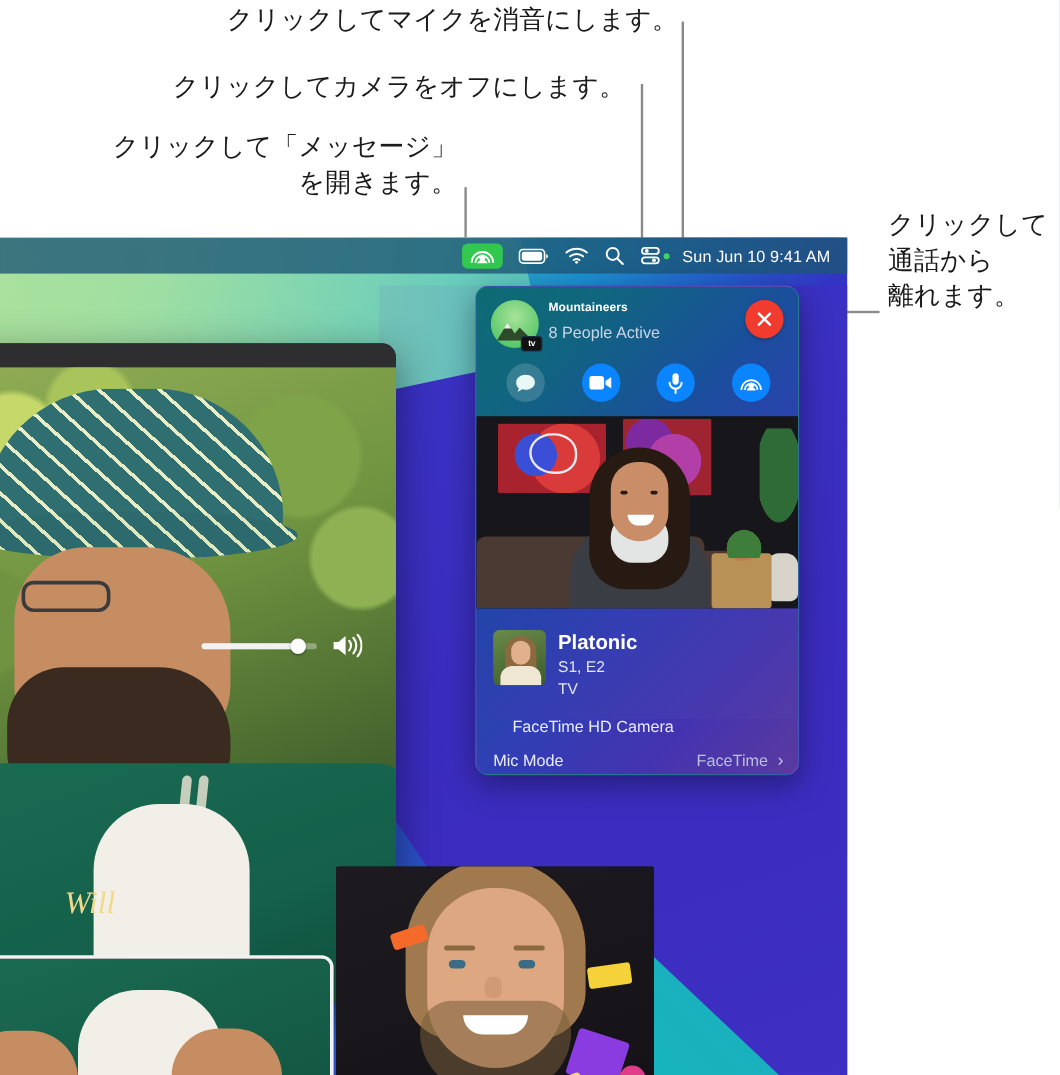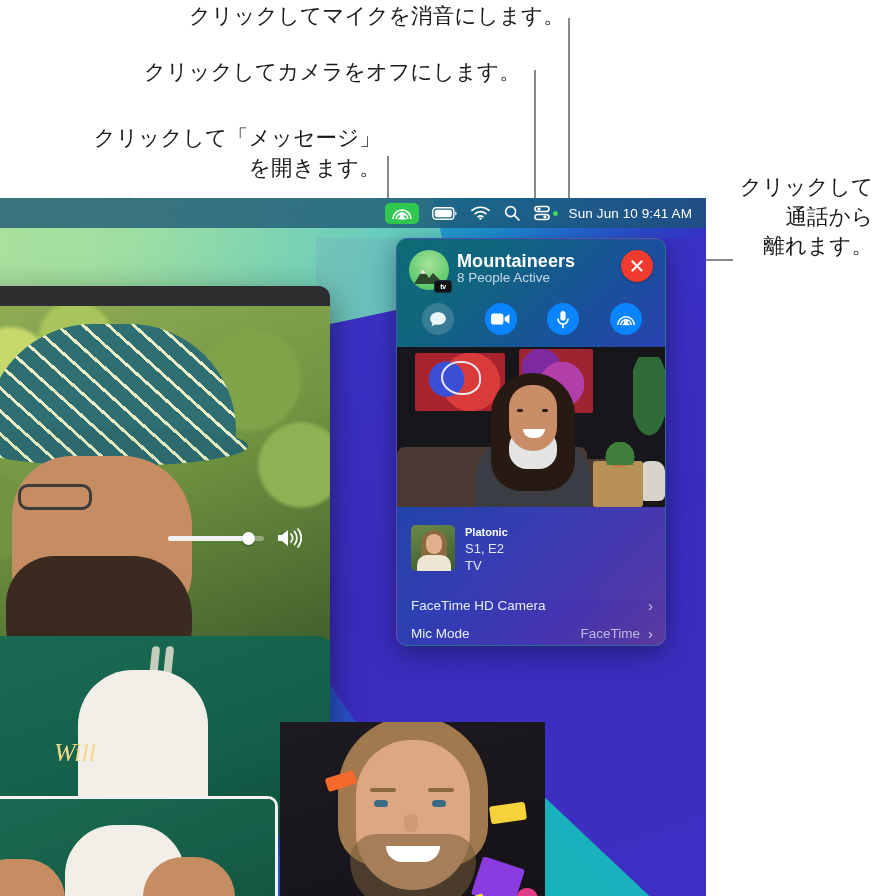--- a/index.html
+++ b/index.html
@@ -15,22 +15,22 @@
   .callout {
     position: absolute;
     color: #1a1a1a;
     font-size: 21.5px;
     line-height: 1.38;
     white-space: pre-line;
     letter-spacing: .2px;
   }
   #callout-mic   { right: 318px; top: 2px;  text-align: right; }
   #callout-cam   { right: 362px; top: 58px; text-align: right; }
-  #callout-msg   { right: 502px; top: 124px; text-align: right; }
-  #callout-leave { left: 740px; top: 173px; text-align: right; }
+  #callout-msg   { right: 502px; top: 108px; text-align: right; }
+  #callout-leave { left: 740px; top: 173px; text-align: left; }
 
   
   .leader { position: absolute; background: #8a8a8a; }
   .lv { width: 2px; }
   .lh { height: 2px; }
 
   
   #screen {
     position: absolute; left: 0; top: 198px;
     width: 706px; height: 698px;
@@ -124,21 +124,21 @@
     position:absolute; left:5px; bottom:6px; width:30px; height:20px;
   }
   #ft-tv-badge {
     position:absolute; right:-3px; bottom:-3px;
     width:18px; height:13px; border-radius:3px;
     background:#111; border:1.5px solid #1a2f42;
     display:flex; align-items:center; justify-content:center;
     color:#fff; font-size:7px; font-weight:bold; letter-spacing:-.3px;
   }
   #ft-title { position:absolute; left:60px; top:12px; color:#fff;
-    font-size:18px; font-weight:bold; letter-spacing:.1px;}
+    font-size:10px; font-weight:bold; letter-spacing:.1px;}
   #ft-sub { position:absolute; left:60px; top:31px; color:#c6d6e6;
     font-size:13.5px; }
   #ft-leave {
     position:absolute; right:12px; top:11px; width:32px; height:32px;
     border-radius:50%; background:#f03b2e;
     display:flex; align-items:center; justify-content:center;
     box-shadow: 0 1px 3px rgba(0,0,0,.3);
   }
 
   #ft-controls {
@@ -207,29 +207,29 @@
     width:44px; height:46px; border-radius:5px; overflow:hidden; flex:none;
     position:relative; background:linear-gradient(160deg,#6a8a4a,#3d5a2c);
   }
   #cp-thumb .cp-hair{position:absolute;left:10px;top:5px;width:26px;height:34px;
      background:#8a6a3e;border-radius:13px 13px 8px 8px;}
   #cp-thumb .cp-face{position:absolute;left:15px;top:9px;width:16px;height:20px;
      background:#e0b18c;border-radius:8px;}
   #cp-thumb .cp-body{position:absolute;left:6px;bottom:0;width:34px;height:16px;
      background:#efe6d4;border-radius:10px 10px 0 0;}
   #cp-meta { color:#fff; font-size:13px; line-height:1.32; }
-  #cp-name { font-weight:bold; font-size:11px; }
+  #cp-name { font-weight:bold; font-size:17px; }
   #cp-ep, #cp-app { color:#e2e6f5; }
 
   .ft-row {
     position:absolute; left:0; width:270px; height:28px;
     display:flex; align-items:center; padding:0 14px;
     color:#e8ecfb; font-size:13.5px;
   }
-  #ft-row-cam { top:352px; }
+  #ft-row-cam { top:352px;margin-left:16px; }
   #ft-row-mic { top:380px; }
   .ft-row-val { margin-left:auto; color:#b9bfe0; margin-right:8px; }
   .chev { color:#c3c9e6; font-size:15px; }
 
   
   #player-win {
     position:absolute; left:-34px; top:88px;
     width:364px; height:550px;
     border-radius:12px; overflow:hidden;
     box-shadow: 0 10px 34px rgba(0,0,0,.45);

